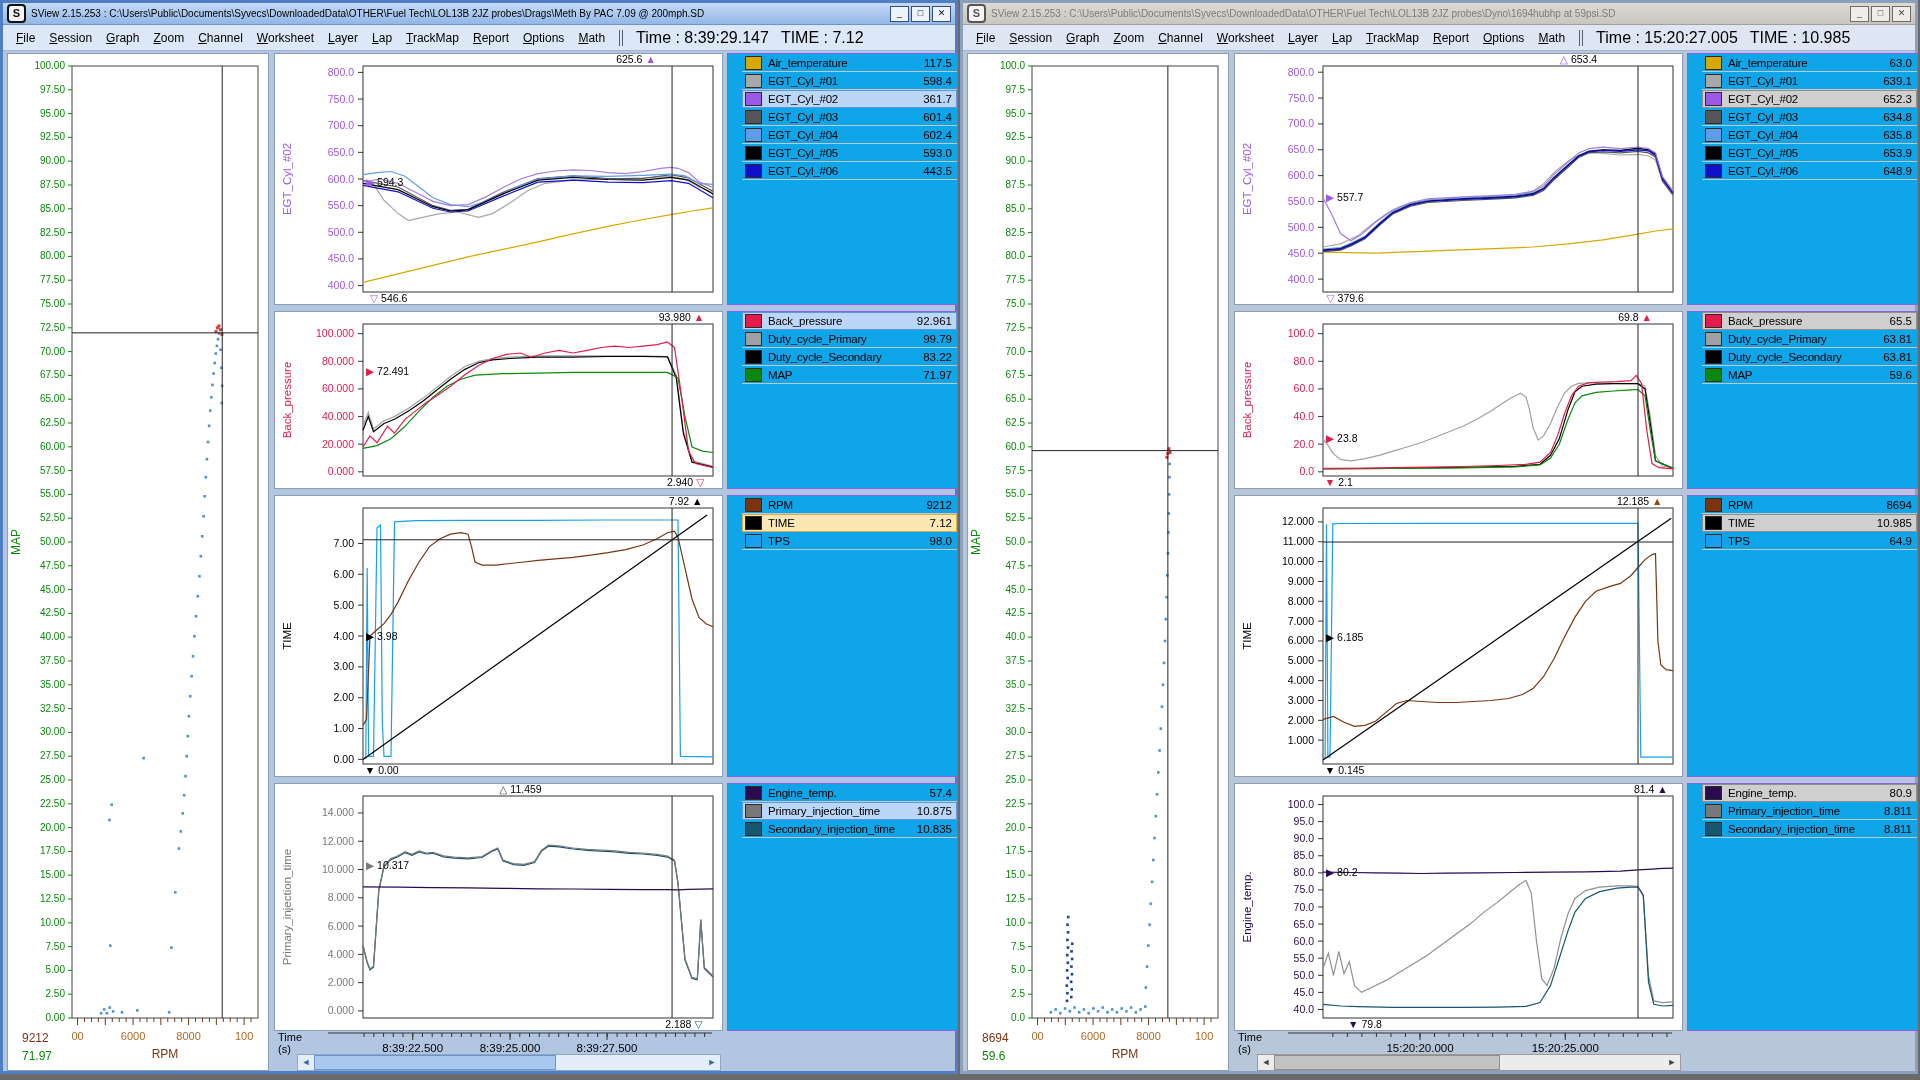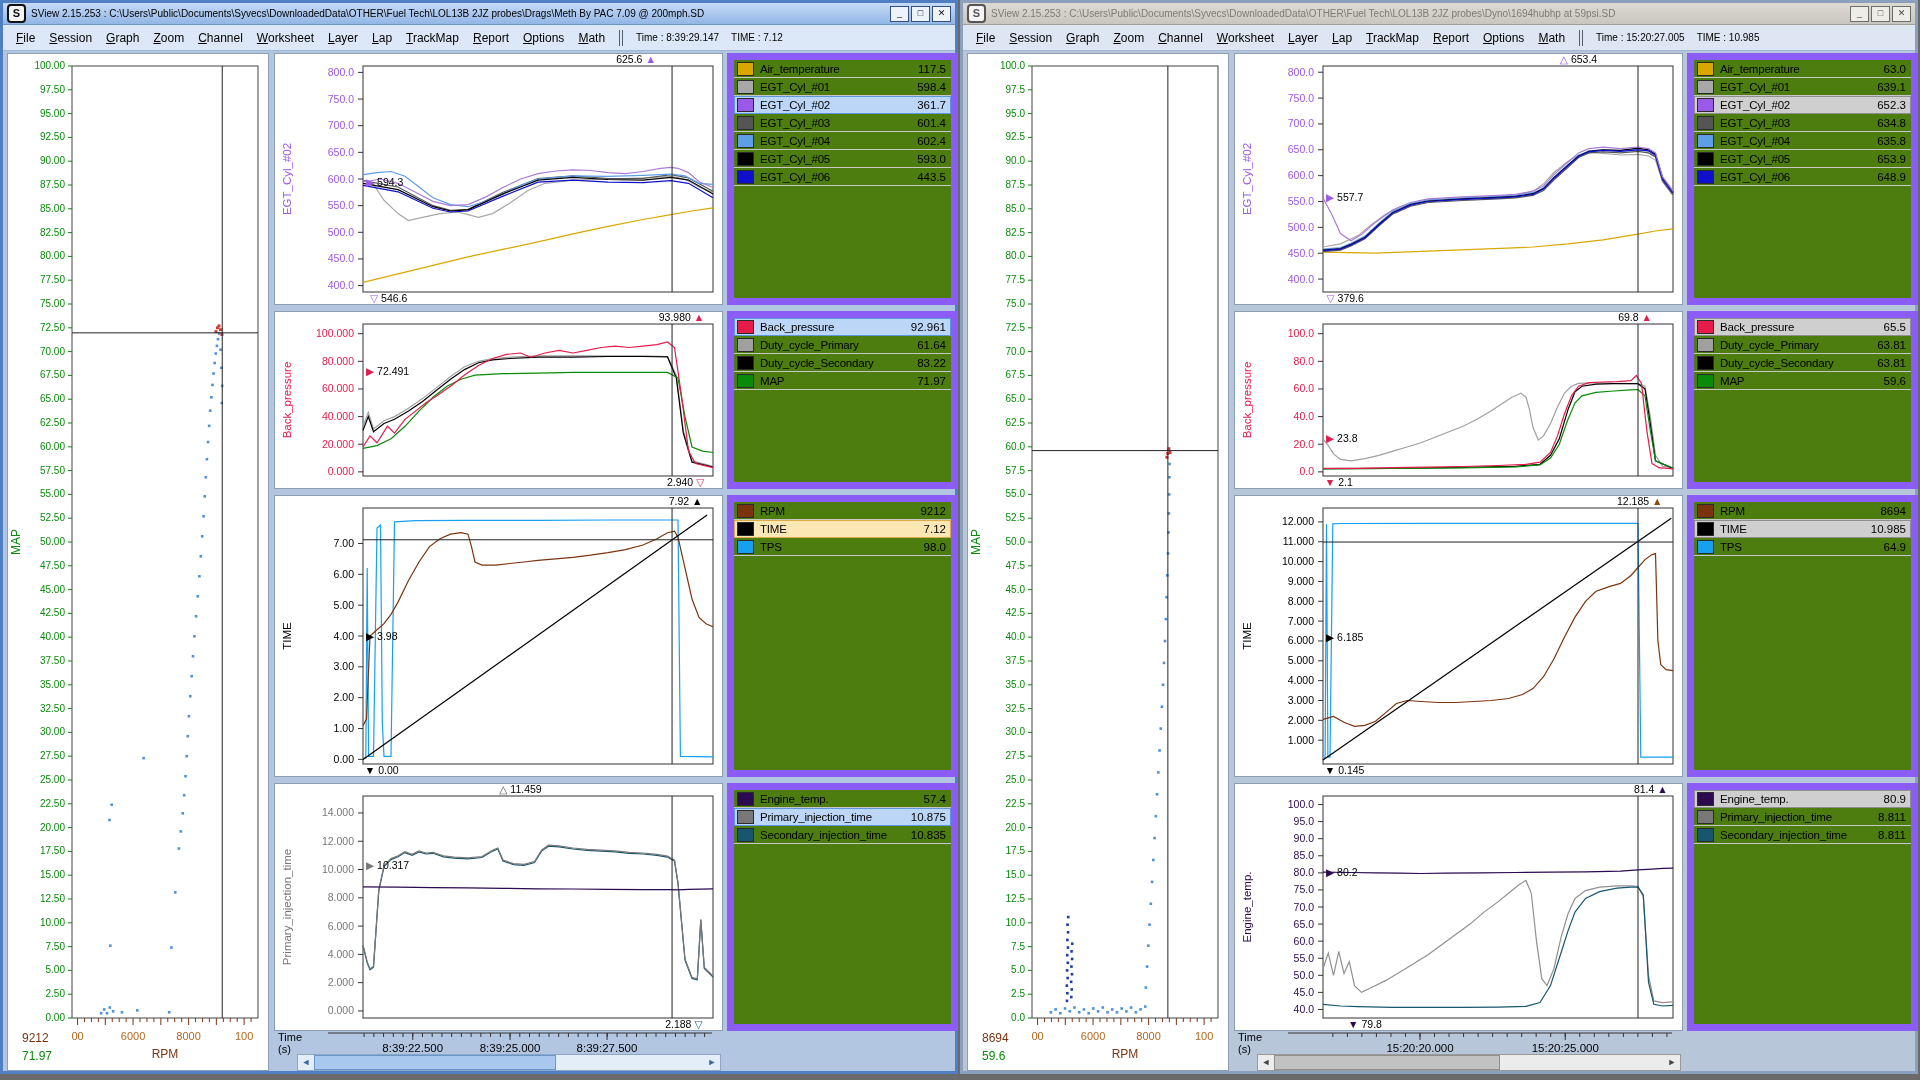--- a/index.html
+++ b/index.html
@@ -17,23 +17,23 @@
   .inactive .title-text{color:#7d7b74;}
   .winbtns{display:flex;gap:2px;flex:0 0 auto;}
   .winbtn{width:17px;height:14px;background:#eef3fa;border:1px solid #33517c;font-size:9px;line-height:12px;
     text-align:center;color:#111;cursor:default;}
   .inactive .winbtn{background:#efede8;border-color:#6e6e68;color:#444;}
   .menubar{position:absolute;left:0;top:22px;right:0;height:26px;background:#dce8f7;border-bottom:1px solid #9fb6d4;
     display:flex;align-items:center;font-size:12px;color:#000;padding:0 6px;box-sizing:border-box;}
   .inactive .menubar{background:#dde6f2;}
   .menu-item{padding:2px 7px;white-space:nowrap;}
   .menu-sep{width:2px;height:16px;border-left:1px solid #55606e;border-right:1px solid #55606e;margin:0 7px;}
-  .status-time{white-space:nowrap;padding:0 6px;font-size:10px;}
+  .status-time{white-space:nowrap;padding:0 6px;font-size:16px;}
   .panel{position:absolute;background:#fff;border:1px solid #8d9db2;box-sizing:border-box;}
-  .legend-box{position:absolute;background:#4d7c0f;border:7px solid #8b5cf6;box-sizing:border-box;overflow:hidden;}
+  .legend-box{position:absolute;background:#0ea5e9;border:1px solid #8b5cf6;box-sizing:border-box;overflow:hidden;padding-left:14px;}
   .lrow{display:flex;align-items:center;height:18px;border-bottom:1px solid #c6c6c6;padding:0 3px;box-sizing:border-box;}
   .lrow:first-child{border-top:none;}
   .lrow.hl-blue{background:#bcd6f8;outline:1px solid #5e96dc;outline-offset:-1px;}
   .lrow.hl-yellow{background:#fbe7b4;outline:1px solid #dcab4a;outline-offset:-1px;}
   .lrow.hl-gray{background:#cfcfcf;outline:1px solid #8f8f8f;outline-offset:-1px;}
   .swatch{width:15px;height:12px;border:1px solid #2b2b2b;margin-right:6px;flex:0 0 auto;}
   .lname{font-size:11.5px;letter-spacing:-0.2px;color:#000;white-space:nowrap;flex:1 1 auto;}
   .lval{font-size:11.5px;color:#000;white-space:nowrap;flex:0 0 auto;padding-right:2px;}
   .timeaxis-label{position:absolute;font-size:11px;color:#000;line-height:13px;}
   .scrollbar{position:absolute;height:17px;display:flex;align-items:stretch;border:1px solid #8fa6c4;box-sizing:border-box;}
@@ -466,21 +466,21 @@
     </div>
     <div class="legend-box" style="left: 724px; top: 308px; width: 231px; height: 178px;">
       <div class="lrow hl-blue">
         <span class="swatch" style="background: rgb(228, 27, 75);"></span>
         <span class="lname">Back_pressure</span>
         <span class="lval">92.961</span>
       </div>
       <div class="lrow">
         <span class="swatch" style="background: rgb(160, 160, 160);"></span>
         <span class="lname">Duty_cycle_Primary</span>
-        <span class="lval">61.64</span>
+        <span class="lval">99.79</span>
       </div>
       <div class="lrow">
         <span class="swatch" style="background: rgb(0, 0, 0);"></span>
         <span class="lname">Duty_cycle_Secondary</span>
         <span class="lval">83.22</span>
       </div>
       <div class="lrow">
         <span class="swatch" style="background: rgb(10, 138, 10);"></span>
         <span class="lname">MAP</span>
         <span class="lval">71.97</span>

